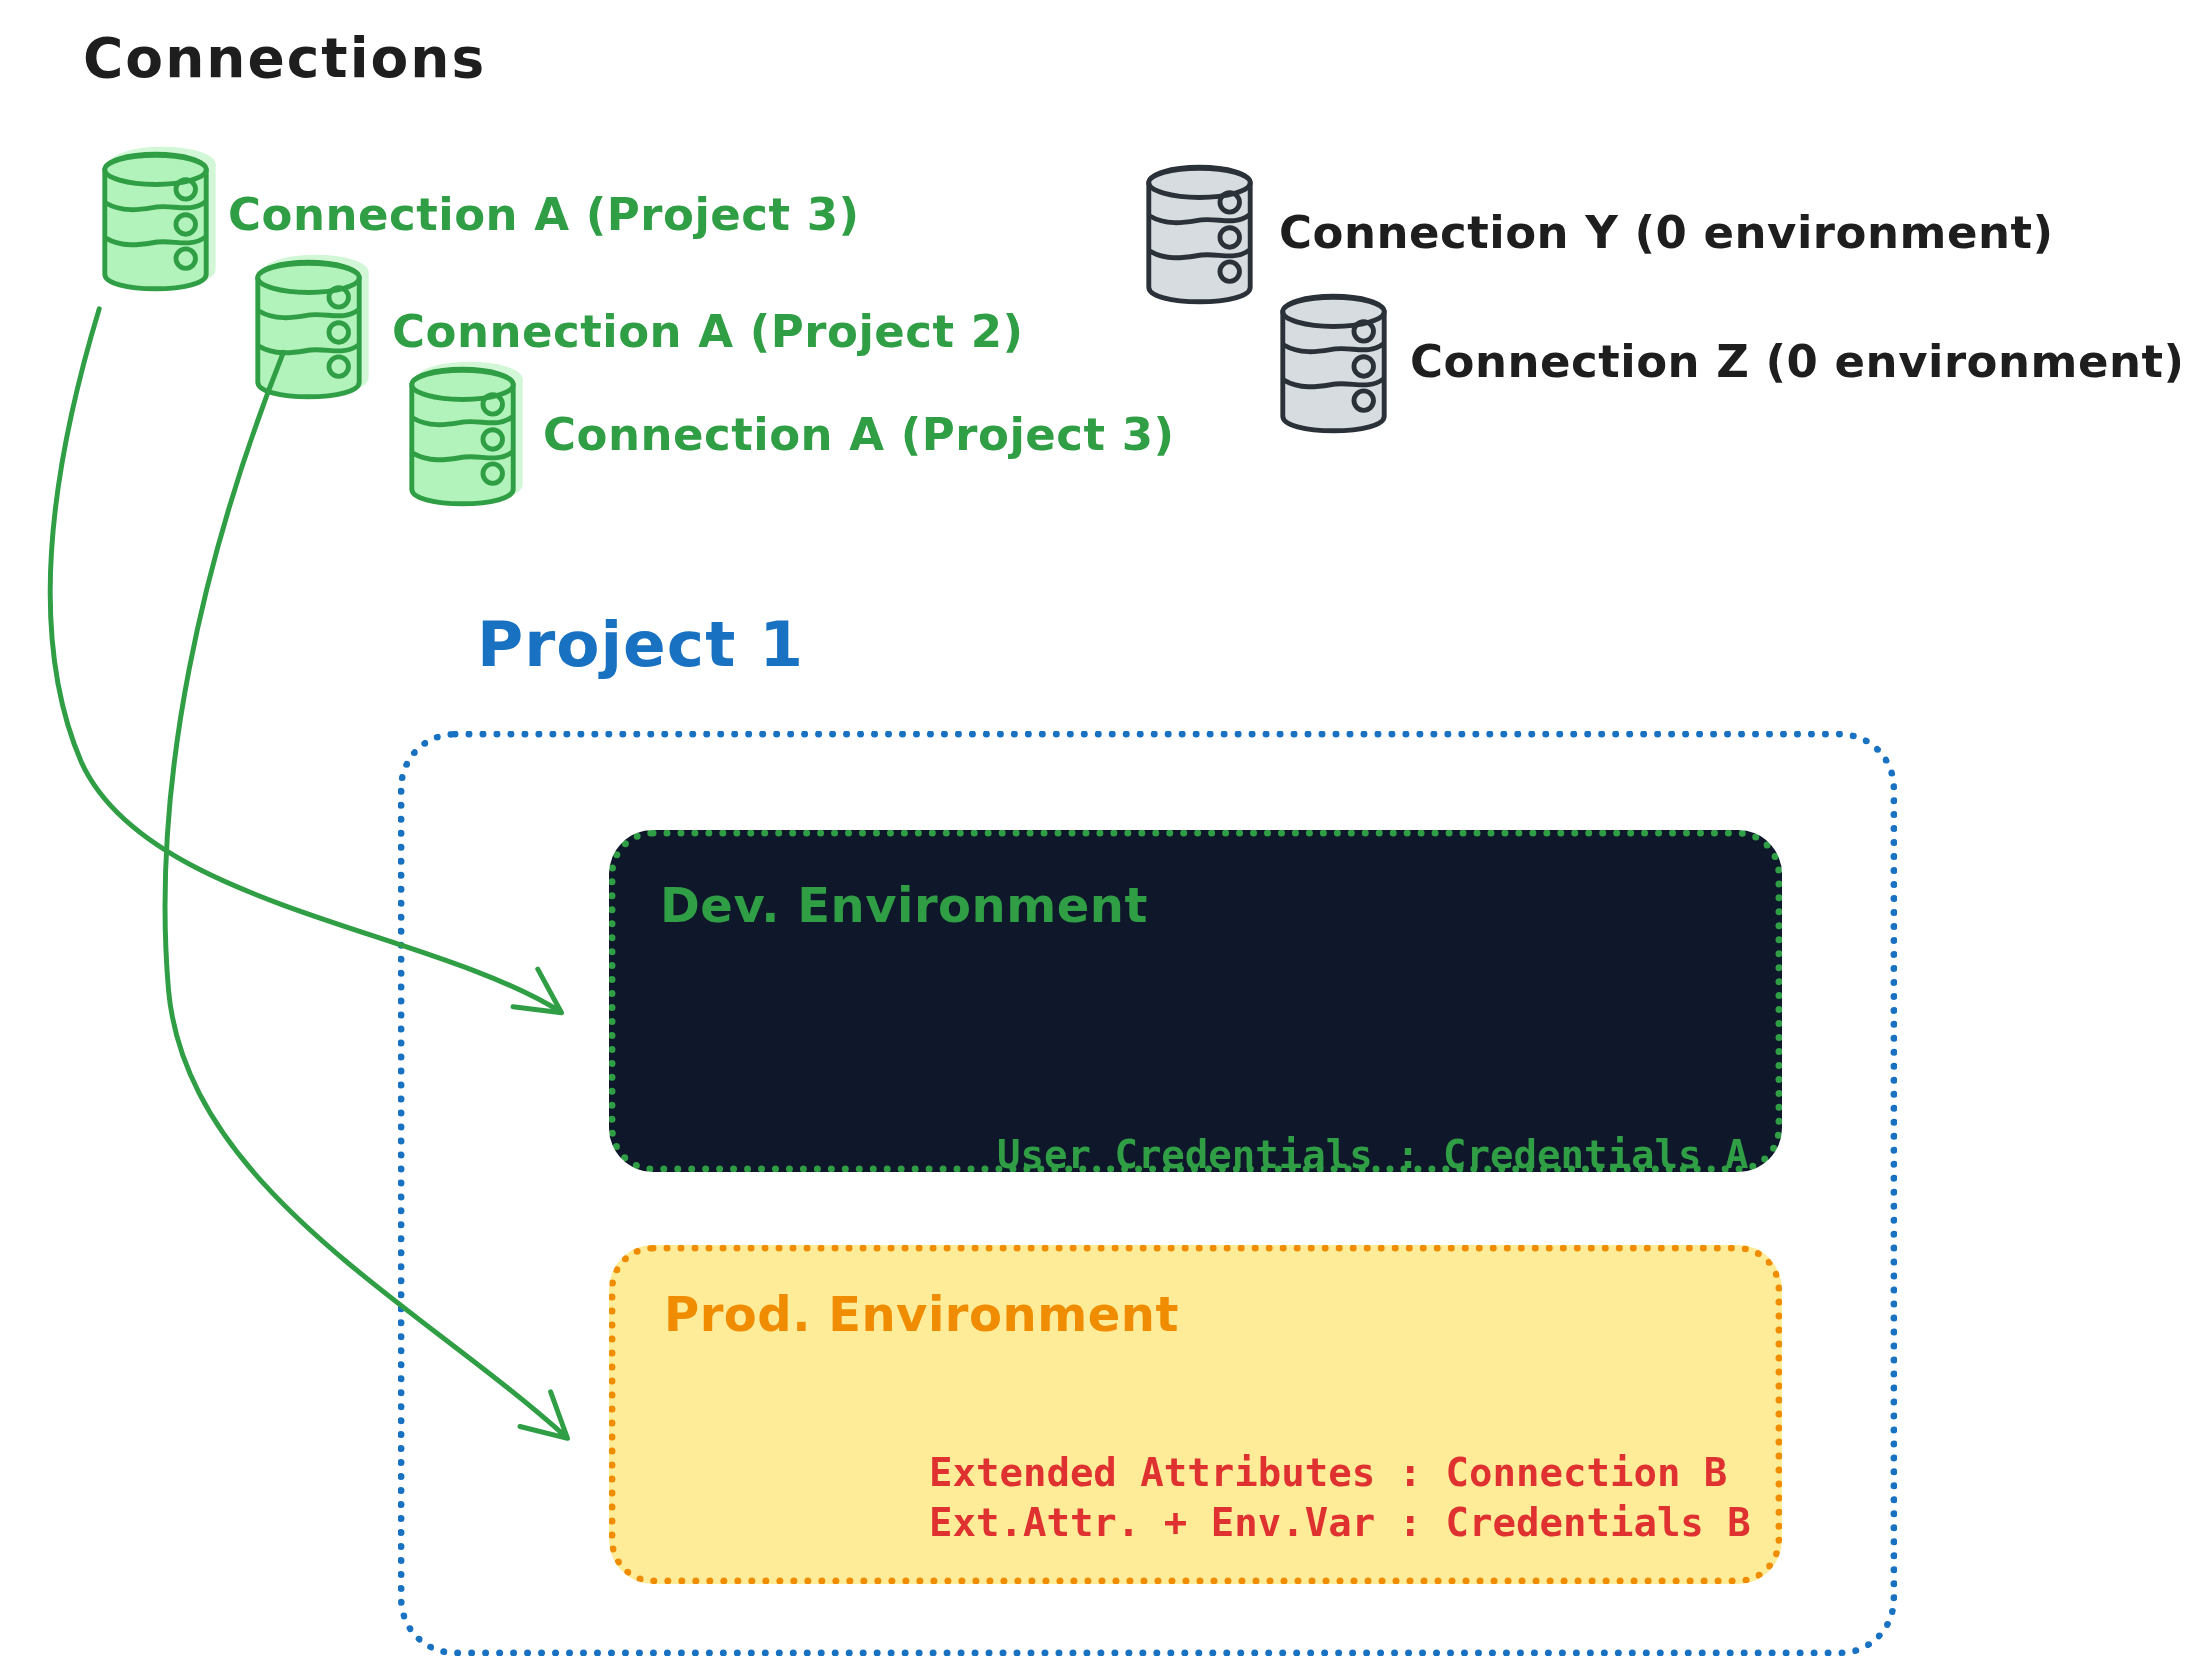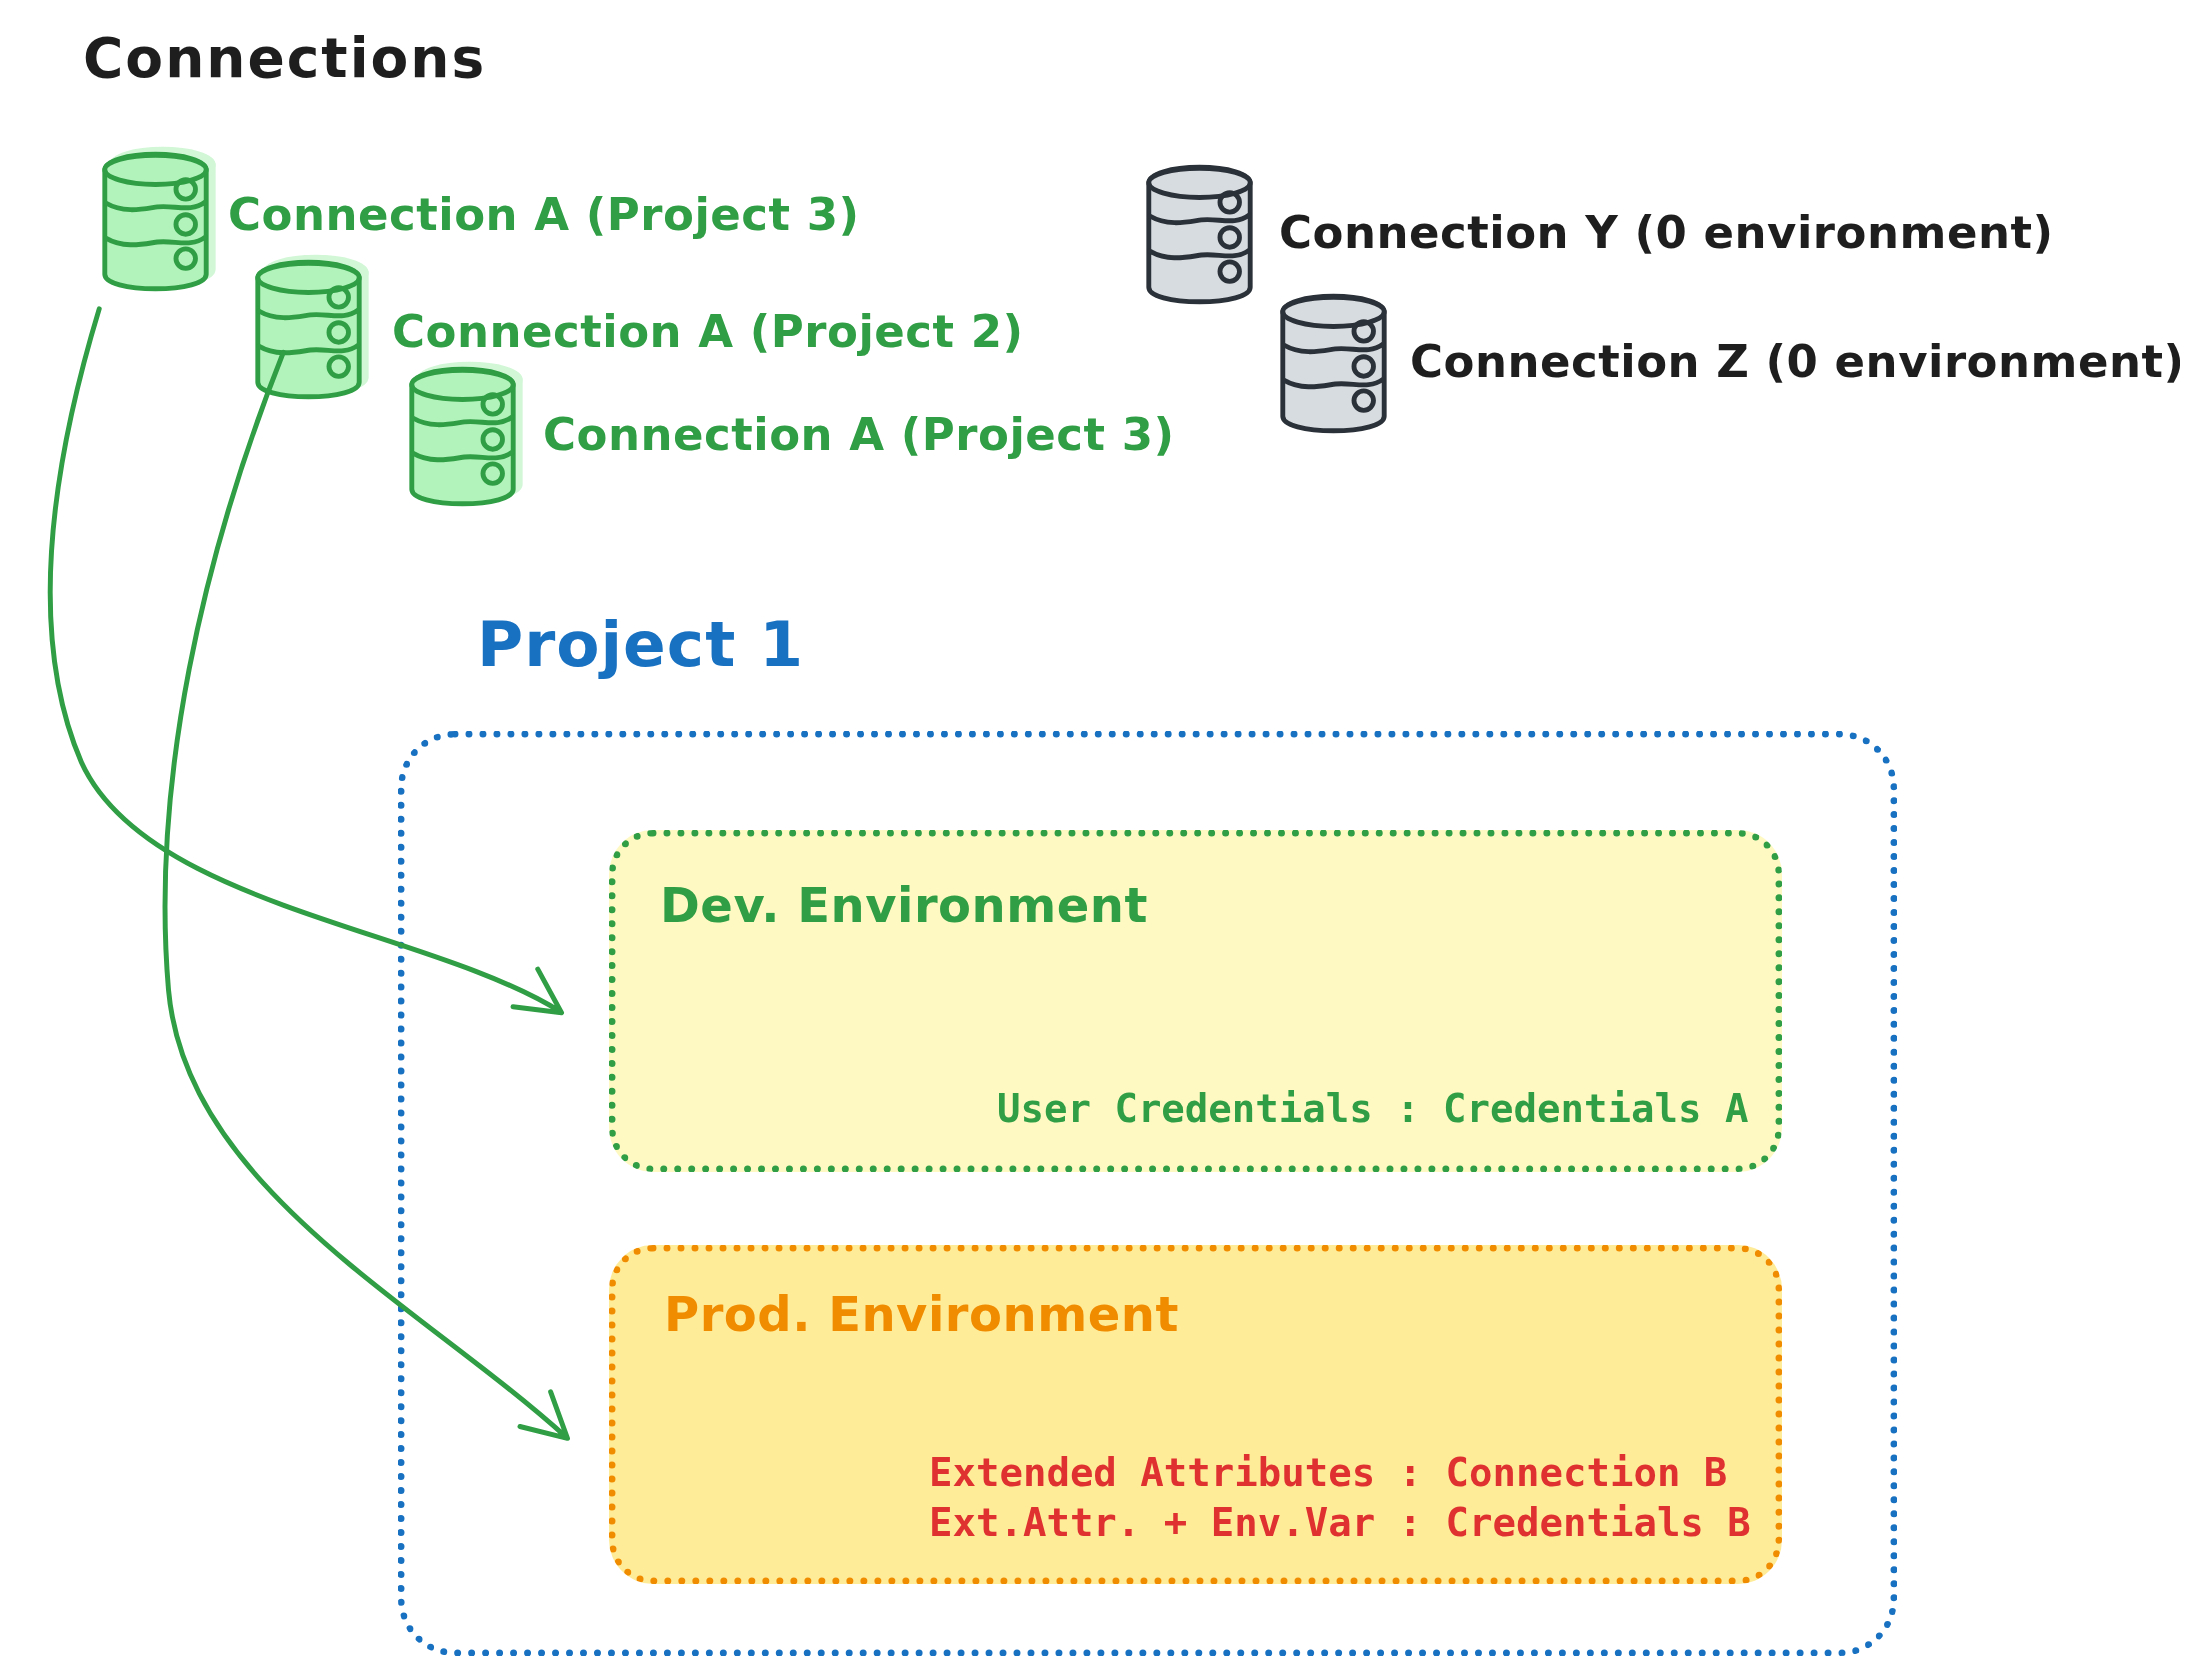--- a/index.html
+++ b/index.html
@@ -13,36 +13,36 @@
   .abs { position:absolute; }
   .hand { font-weight:700; line-height:1.1; white-space:nowrap; letter-spacing:0.5px; }
   .mono { font-family:"DejaVu Sans Mono", "Liberation Mono", monospace; font-weight:700; white-space:nowrap; }
 
   .main-title   { font-size:55px; color:#1e1e1e; letter-spacing:2px; }
   .green-label  { font-size:45px; color:#2f9e44; }
   .ink-label    { font-size:45px; color:#1e1e1e; }
   .project-title{ font-size:63px; color:#1971c2; letter-spacing:1px; }
   .env-title-dev  { font-size:48px; color:#2f9e44; }
   .env-title-prod { font-size:48px; color:#f08c00; }
-  .map-dev  { font-size:39px; color:#2f9e44; }
+  .map-dev  { font-size:39px; color:#2f9e44;margin-top:46px; }
   .map-prod { font-size:39px; color:#e03131; line-height:50px; }
 
   .cyl { display:block; }
   .cyl-green { --f:#b2f2bb; --s:#2f9e44; filter:drop-shadow(7px -5px 0 rgba(178,242,187,0.6)); }
   .cyl-gray  { --f:#d7dce1; --s:#2b3138; }
 
   .project-box {
     left:398px; top:731px; width:1485px; height:911px;
     border:7px dotted #1971c2; border-radius:57px;
     background:transparent;
   }
   .env-box { border-radius:44px; }
   .dev-box {
     left:609px; top:830px; width:1159px; height:328px;
-    background:#fef9c3; border:7px dotted #2f9e44;
+    background:#0f172a; border:7px dotted #2f9e44;
   }
   .prod-box {
     left:609px; top:1245px; width:1159px; height:325px;
     background:#ffec99; border:7px dotted #f08c00;
   }
   .arrows-layer { left:0; top:0; pointer-events:none; }
 </style>
 </head>
 <body>
 

